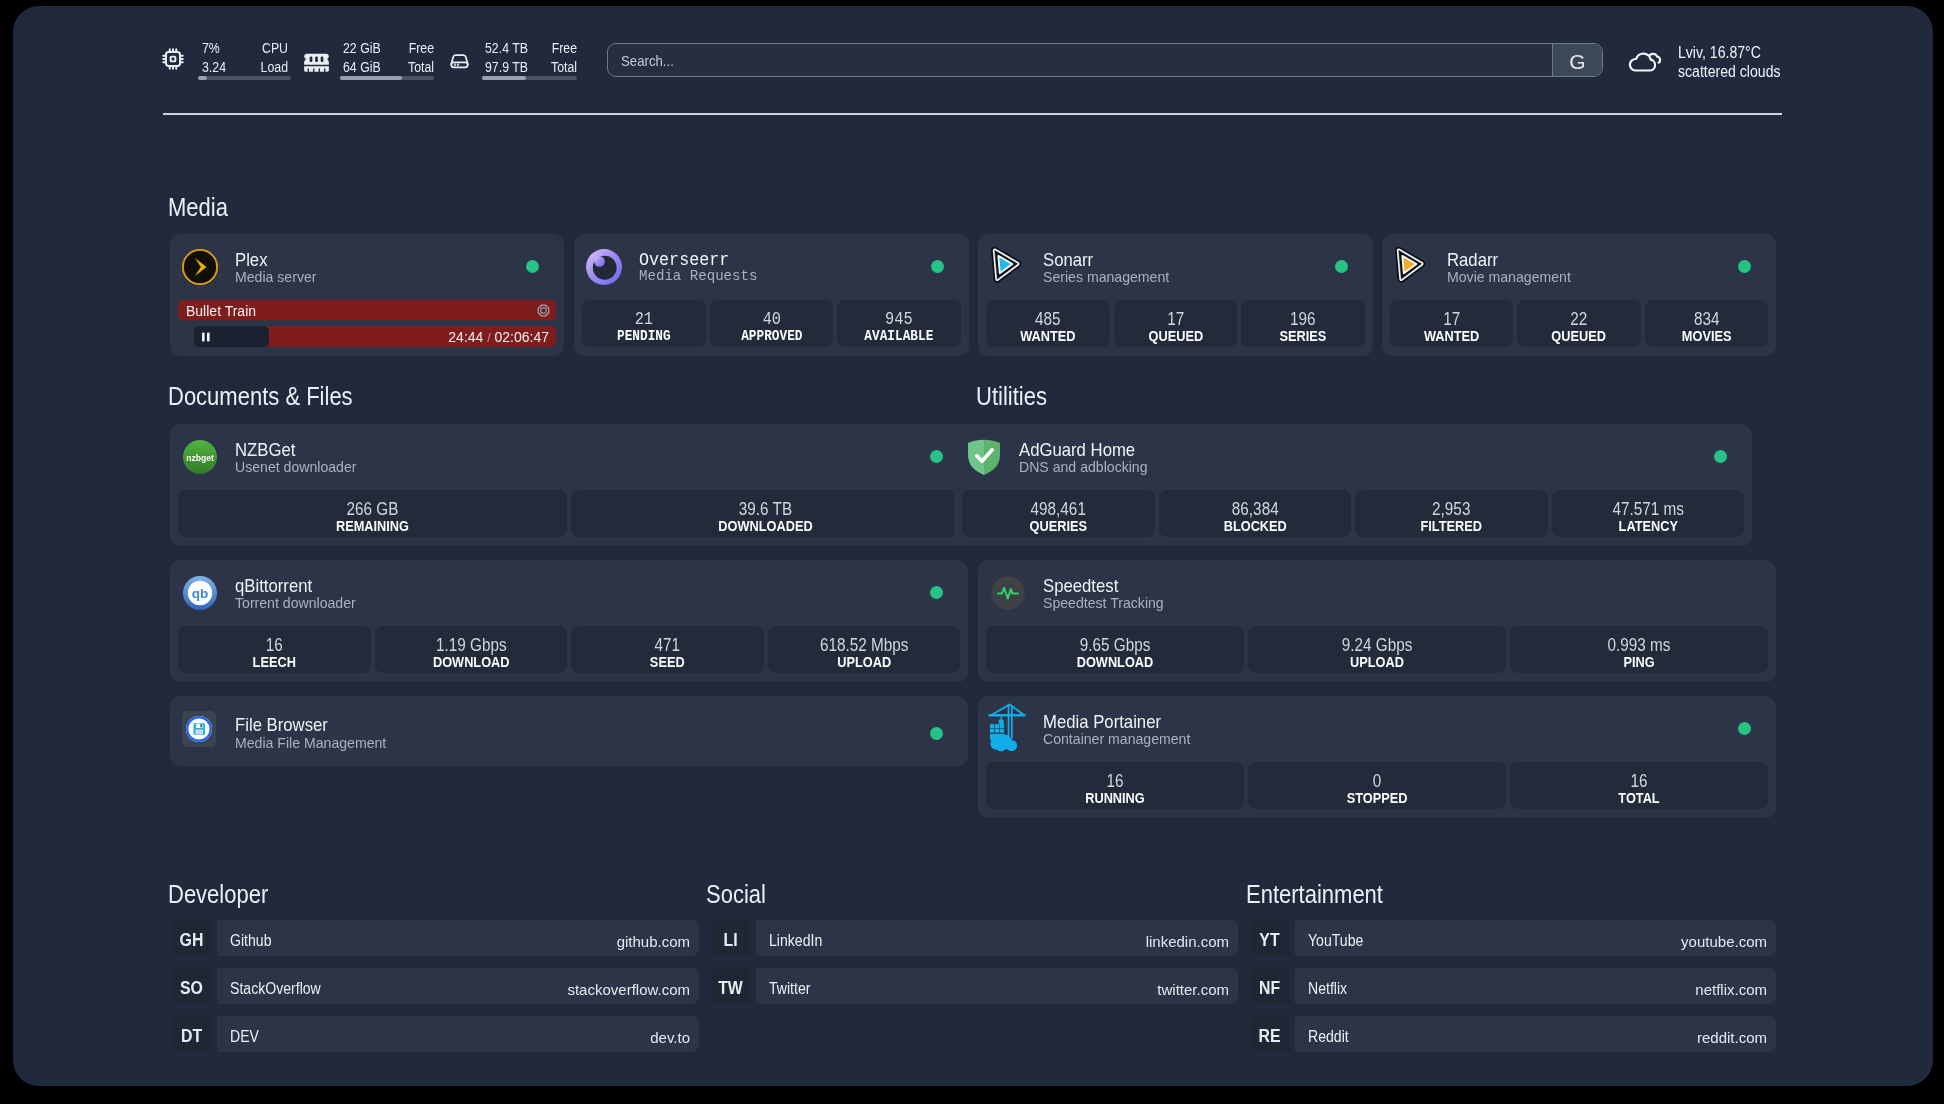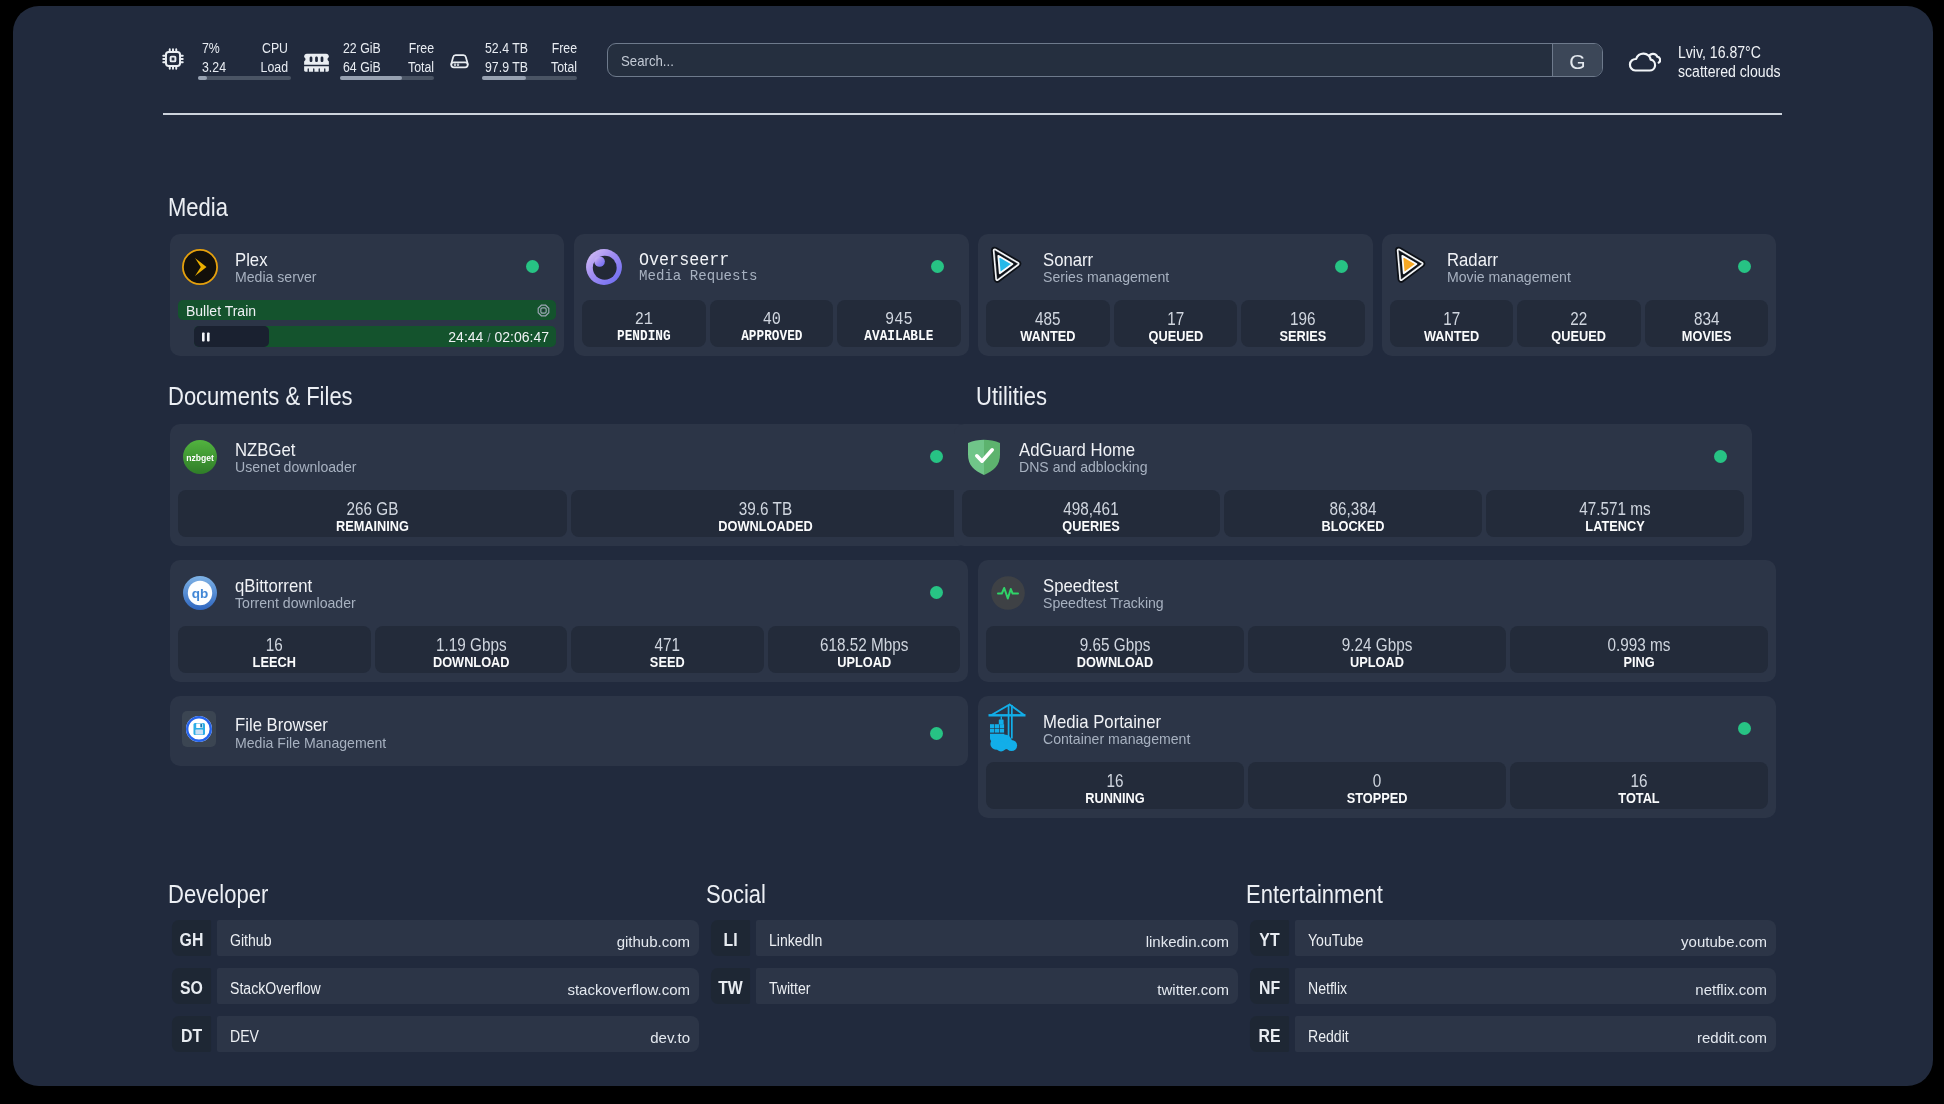--- a/index.html
+++ b/index.html
@@ -24,21 +24,21 @@
 .card { position:absolute; background:#2C3547; border-radius:10px; }
 .icon36 { position:absolute; left:12px; top:15px; width:36px; height:36px; }
 .title { position:absolute; left:65px; top:15px; font-size:19px; font-weight:500; color:#F0F2F6; line-height:22px; transform:scaleX(0.88) translateZ(0); transform-origin:left top; white-space:nowrap; }
 .subtitle { position:absolute; left:65px; top:35px; font-size:15px; color:#A7B1C0; line-height:16px; transform:scaleX(0.94) translateZ(0); transform-origin:left top; white-space:nowrap; }
 .dot { position:absolute; width:13px; height:13px; border-radius:50%; background:#27C384; top:26px; right:25px; }
 .stats { position:absolute; left:8px; right:8px; top:66px; height:47px; display:flex; gap:4px; }
 .stat { flex:1; background:#232B3A; border-radius:8px; position:relative; text-align:center; }
 .stat .v { position:absolute; left:0; right:0; top:10px; font-size:18px; color:#D0D6DF; line-height:18px; transform:scaleX(0.85) translateZ(0); }
 .stat .l { position:absolute; left:0; right:0; top:29px; font-size:14.5px; font-weight:bold; color:#FAFBFC; line-height:15px; transform:scaleX(0.88) translateZ(0); }
 
-.mrow { position:absolute; left:8px; right:8px; height:20px; background:#14532d; border-radius:5px; }
+.mrow { position:absolute; left:8px; right:8px; height:20px; background:#7f1d1d; border-radius:5px; }
 
 .bm { position:absolute; height:36px; }
 .bm .ab { position:absolute; left:0; top:0; bottom:0; width:45px; background:rgba(30,39,53,0.99); border-radius:8px 2px 2px 8px; text-align:center; font-size:18px; font-weight:600; color:#E8ECF1; line-height:41px; transform:scaleX(0.88) translateZ(0); }
 .bm .bd { position:absolute; left:48px; right:0; top:0; bottom:0; background:#2C3547; border-radius:2px 8px 8px 2px; }
 .bm .nm { position:absolute; left:13px; top:13px; font-size:16px; line-height:16px; color:#ECEFF3; transform:scaleX(0.88) translateZ(0); transform-origin:left top; white-space:nowrap; }
 .bm .url { position:absolute; right:9px; top:12.5px; font-size:15px; line-height:17px; color:#E3E8EF; }
 </style>
 </head>
 <body>
 <div id="screen">
@@ -252,20 +252,24 @@
     <div class="subtitle">DNS and adblocking</div>
     <div class="dot"></div>
     <div class="stats">
       <div class="stat">
           <div class="v">498,461</div>
           <div class="l">QUERIES</div>
         </div>
       <div class="stat">
           <div class="v">86,384</div>
           <div class="l">BLOCKED</div>
+        </div>
+      <div class="stat">
+          <div class="v">2,953</div>
+          <div class="l">FILTERED</div>
         </div>
       <div class="stat">
           <div class="v">47.571 ms</div>
           <div class="l">LATENCY</div>
         </div>
     </div>
   </div>
 
   <div class="card" style="left:157px; top:554px; width:798px; height:122px;">
     <svg class="icon36" viewBox="0 0 36 36">

